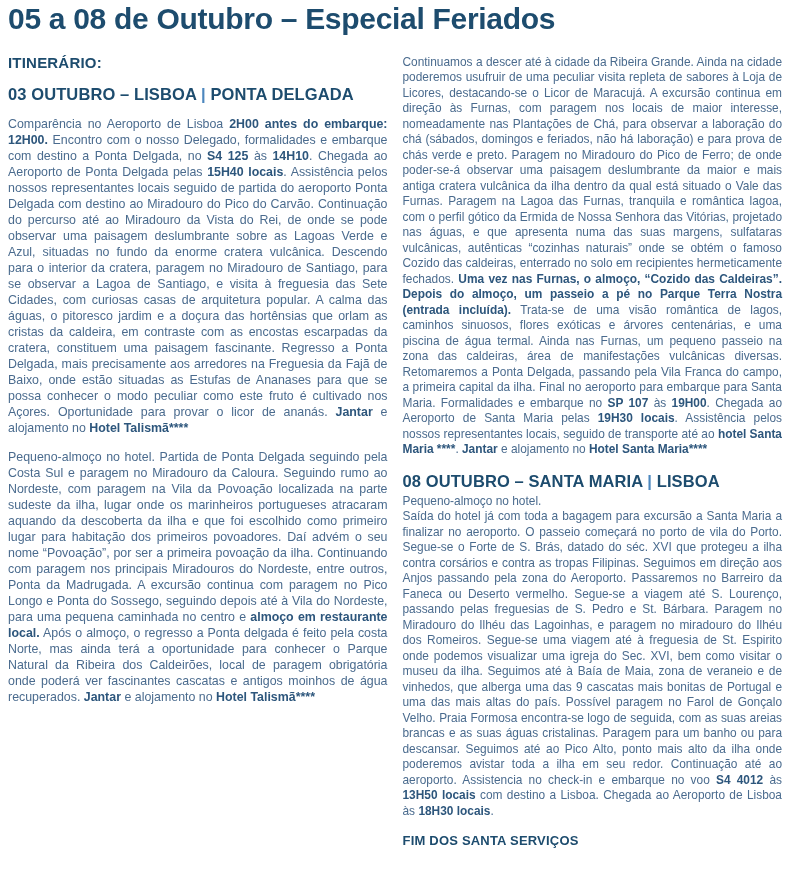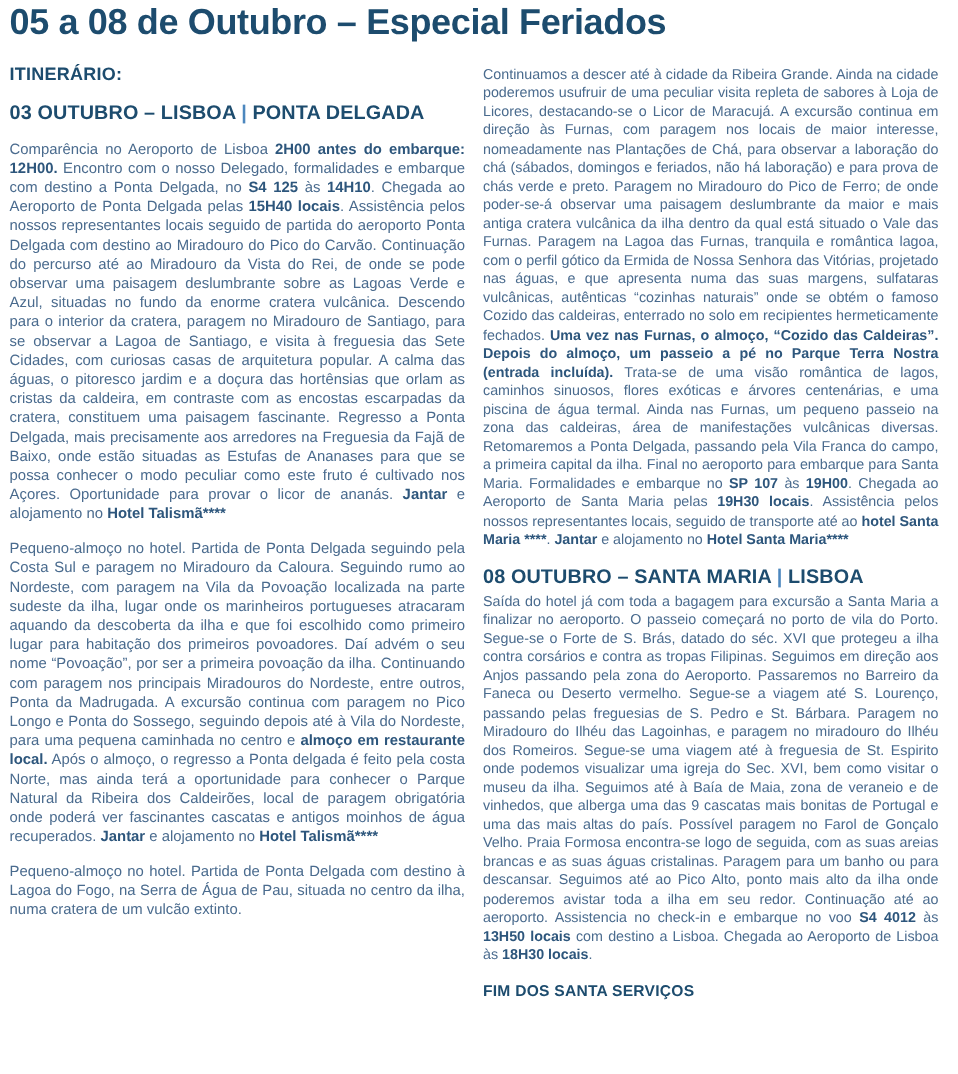--- a/index.html
+++ b/index.html
@@ -42,24 +42,24 @@
 
   <h1 data-name="page-title">05 a 08 de Outubro – Especial Feriados</h1>
 
   <div class="columns" data-name="two-column-layout">
 
     <div class="col col-left" data-name="left-column">
       <div class="itin" data-name="itinerary-label">ITINERÁRIO:</div>
       <div class="day-heading" data-name="day-heading-05-october"><span data-name="text-run">03 OUTUBRO – LISBOA </span><span class="pipe" data-name="pipe-separator">|</span><span data-name="text-run"> PONTA DELGADA</span></div>
       <p data-name="paragraph-day-05"><span data-name="text-run">Comparência no Aeroporto de Lisboa </span><span class="b" data-name="bold-text-run">2H00 antes do embarque: 12H00.</span><span data-name="text-run"> Encontro com o nosso Delegado, formalidades e embarque com destino a Ponta Delgada, no </span><span class="b" data-name="bold-text-run">S4 125</span><span data-name="text-run"> às </span><span class="b" data-name="bold-text-run">14H10</span><span data-name="text-run">. Chegada ao Aeroporto de Ponta Delgada pelas </span><span class="b" data-name="bold-text-run">15H40 locais</span><span data-name="text-run">. Assistência pelos nossos representantes locais seguido de partida do aeroporto Ponta Delgada com destino ao Miradouro do Pico do Carvão. Continuação do percurso até ao Miradouro da Vista do Rei, de onde se pode observar uma paisagem deslumbrante sobre as Lagoas Verde e Azul, situadas no fundo da enorme cratera vulcânica. Descendo para o interior da cratera, paragem no Miradouro de Santiago, para se observar a Lagoa de Santiago, e visita à freguesia das Sete Cidades, com curiosas casas de arquitetura popular. A calma das águas, o pitoresco jardim e a doçura das hortênsias que orlam as cristas da caldeira, em contraste com as encostas escarpadas da cratera, constituem uma paisagem fascinante. Regresso a Ponta Delgada, mais precisamente aos arredores na Freguesia da Fajã de Baixo, onde estão situadas as Estufas de Ananases para que se possa conhecer o modo peculiar como este fruto é cultivado nos Açores. Oportunidade para provar o licor de ananás. </span><span class="b" data-name="bold-text-run">Jantar</span><span data-name="text-run"> e alojamento no </span><span class="b" data-name="bold-text-run">Hotel Talismã****</span></p>
       <p data-name="paragraph-day-06"><span data-name="text-run">Pequeno-almoço no hotel. Partida de Ponta Delgada seguindo pela Costa Sul e paragem no Miradouro da Caloura. Seguindo rumo ao Nordeste, com paragem na Vila da Povoação localizada na parte sudeste da ilha, lugar onde os marinheiros portugueses atracaram aquando da descoberta da ilha e que foi escolhido como primeiro lugar para habitação dos primeiros povoadores. Daí advém o seu nome “Povoação”, por ser a primeira povoação da ilha. Continuando com paragem nos principais Miradouros do Nordeste, entre outros, Ponta da Madrugada. A excursão continua com paragem no Pico Longo e Ponta do Sossego, seguindo depois até à Vila do Nordeste, para uma pequena caminhada no centro e </span><span class="b" data-name="bold-text-run">almoço em restaurante local.</span><span data-name="text-run"> Após o almoço, o regresso a Ponta delgada é feito pela costa Norte, mas ainda terá a oportunidade para conhecer o Parque Natural da Ribeira dos Caldeirões, local de paragem obrigatória onde poderá ver fascinantes cascatas e antigos moinhos de água recuperados. </span><span class="b" data-name="bold-text-run">Jantar</span><span data-name="text-run"> e alojamento no </span><span class="b" data-name="bold-text-run">Hotel Talismã****</span></p>
-      <p class="p-last" data-name="paragraph-day-07">Pequeno-almoço no hotel. Partida de Ponta Delgada com destino à Lagoa do Fogo, na Serra de Água de Pau, situada no centro da ilha, numa cratera de um vulcão extinto.</p>
     </div>
 
     <div class="col col-right" data-name="right-column">
       <p data-name="paragraph-day-06-continued"><span data-name="text-run">Continuamos a descer até à cidade da Ribeira Grande. Ainda na cidade poderemos usufruir de uma peculiar visita repleta de sabores à Loja de Licores, destacando-se o Licor de Maracujá. A excursão continua em direção às Furnas, com paragem nos locais de maior interesse, nomeadamente nas Plantações de Chá, para observar a laboração do chá (sábados, domingos e feriados, não há laboração) e para prova de chás verde e preto. Paragem no Miradouro do Pico de Ferro; de onde poder-se-á observar uma paisagem deslumbrante da maior e mais antiga cratera vulcânica da ilha dentro da qual está situado o Vale das Furnas. Paragem na Lagoa das Furnas, tranquila e romântica lagoa, com o perfil gótico da Ermida de Nossa Senhora das Vitórias, projetado nas águas, e que apresenta numa das suas margens, sulfataras vulcânicas, autênticas “cozinhas naturais” onde se obtém o famoso Cozido das caldeiras, enterrado no solo em recipientes hermeticamente fechados. </span><span class="b" data-name="bold-text-run">Uma vez nas Furnas, o almoço, “Cozido das Caldeiras”. Depois do almoço, um passeio a pé no Parque Terra Nostra (entrada incluída).</span><span data-name="text-run"> Trata-se de uma visão romântica de lagos, caminhos sinuosos, flores exóticas e árvores centenárias, e uma piscina de água termal. Ainda nas Furnas, um pequeno passeio na zona das caldeiras, área de manifestações vulcânicas diversas. Retomaremos a Ponta Delgada, passando pela Vila Franca do campo, a primeira capital da ilha. Final no aeroporto para embarque para Santa Maria. Formalidades e embarque no </span><span class="b" data-name="bold-text-run">SP 107</span><span data-name="text-run"> às </span><span class="b" data-name="bold-text-run">19H00</span><span data-name="text-run">. Chegada ao Aeroporto de Santa Maria pelas </span><span class="b" data-name="bold-text-run">19H30 locais</span><span data-name="text-run">. Assistência pelos nossos representantes locais, seguido de transporte até ao </span><span class="b" data-name="bold-text-run">hotel Santa Maria ****</span><span data-name="text-run">. </span><span class="b" data-name="bold-text-run">Jantar</span><span data-name="text-run"> e alojamento no </span><span class="b" data-name="bold-text-run">Hotel Santa Maria****</span></p>
       <div class="day-heading" data-name="day-heading-08-october"><span data-name="text-run">08 OUTUBRO – SANTA MARIA </span><span class="pipe" data-name="pipe-separator">|</span><span data-name="text-run"> LISBOA</span></div>
+      <p class="p-intro" data-name="paragraph-day-08-intro">Pequeno-almoço no hotel.</p>
       <p class="p-last" data-name="paragraph-day-08"><span data-name="text-run">Saída do hotel já com toda a bagagem para excursão a Santa Maria a finalizar no aeroporto. O passeio começará no porto de vila do Porto. Segue-se o Forte de S. Brás, datado do séc. XVI que protegeu a ilha contra corsários e contra as tropas Filipinas. Seguimos em direção aos Anjos passando pela zona do Aeroporto. Passaremos no Barreiro da Faneca ou Deserto vermelho. Segue-se a viagem até S. Lourenço, passando pelas freguesias de S. Pedro e St. Bárbara. Paragem no Miradouro do Ilhéu das Lagoinhas, e paragem no miradouro do Ilhéu dos Romeiros. Segue-se uma viagem até à freguesia de St. Espirito onde podemos visualizar uma igreja do Sec. XVI, bem como visitar o museu da ilha. Seguimos até à Baía de Maia, zona de veraneio e de vinhedos, que alberga uma das 9 cascatas mais bonitas de Portugal e uma das mais altas do país. Possível paragem no Farol de Gonçalo Velho. Praia Formosa encontra-se logo de seguida, com as suas areias brancas e as suas águas cristalinas. Paragem para um banho ou para descansar. Seguimos até ao Pico Alto, ponto mais alto da ilha onde poderemos avistar toda a ilha em seu redor. Continuação até ao aeroporto. Assistencia no check-in e embarque no voo </span><span class="b" data-name="bold-text-run">S4 4012</span><span data-name="text-run"> às </span><span class="b" data-name="bold-text-run">13H50 locais</span><span data-name="text-run"> com destino a Lisboa. Chegada ao Aeroporto de Lisboa às </span><span class="b" data-name="bold-text-run">18H30 locais</span><span data-name="text-run">.</span></p>
       <div class="fim" data-name="end-of-services-heading">FIM DOS SANTA SERVIÇOS</div>
     </div>
 
   </div>
 </div>
 
 </body></html>

